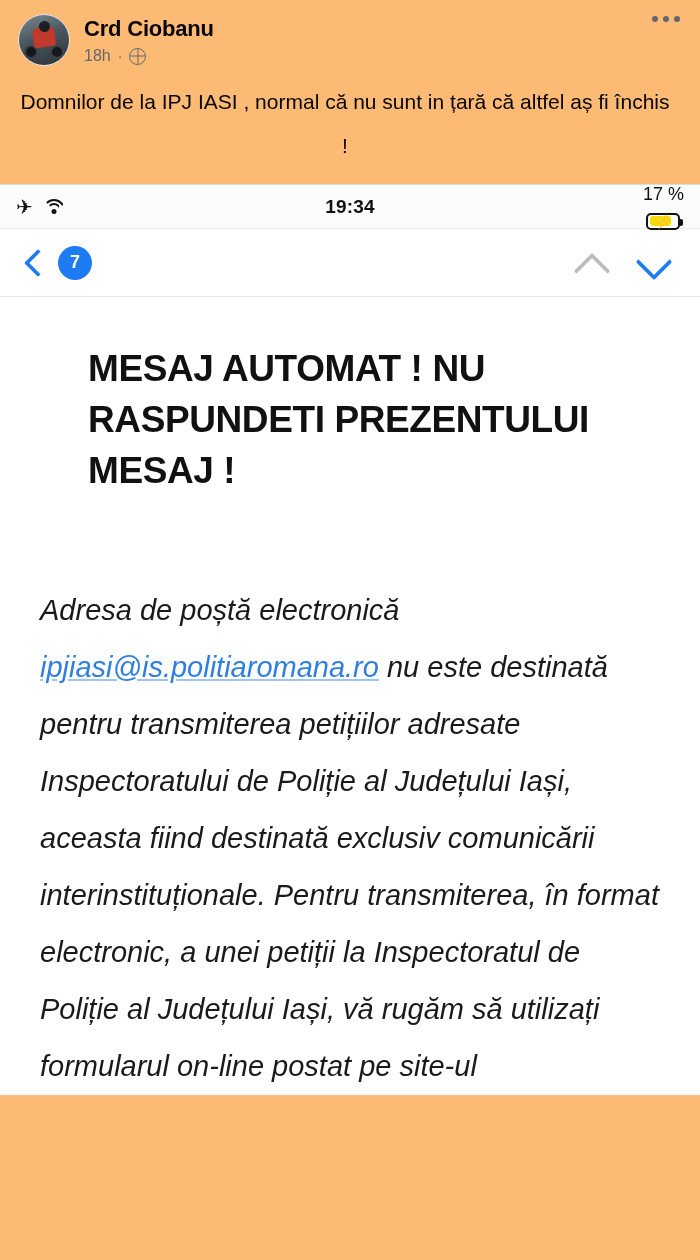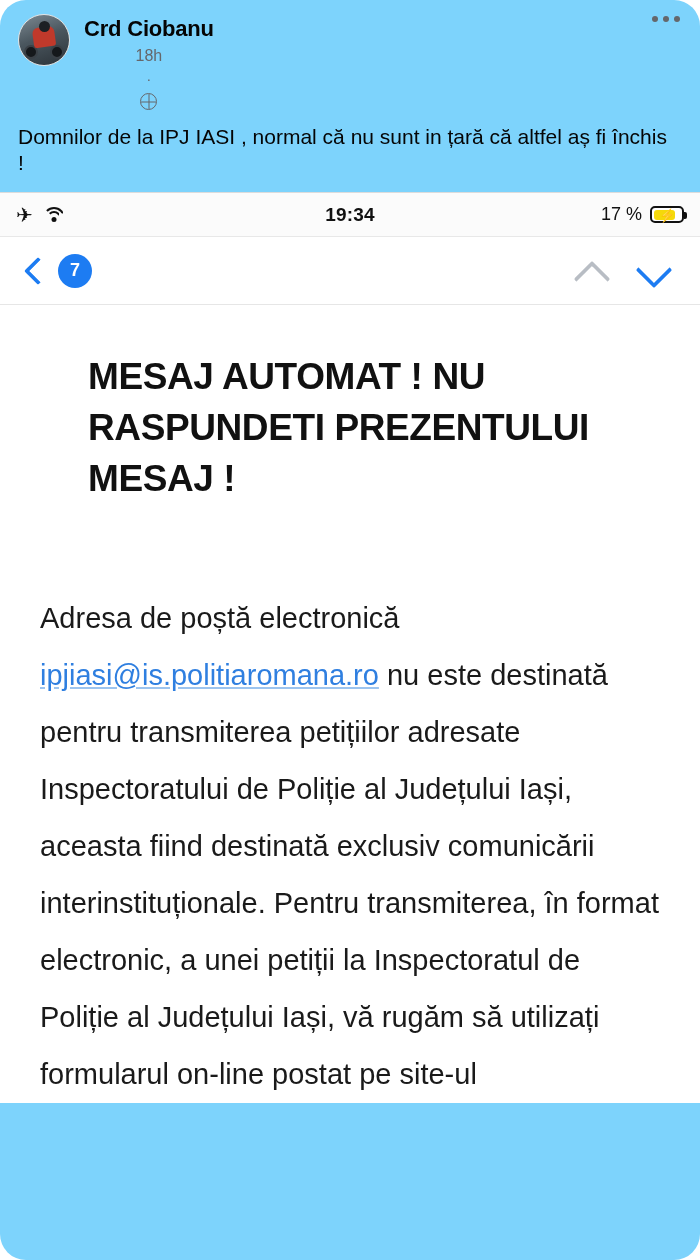--- a/index.html
+++ b/index.html
@@ -7,22 +7,21 @@
     width: 700px;
     height: 1260px;
     background: #ffffff;
     font-family: "Liberation Sans", sans-serif;
     overflow: hidden;
   }
   .page {
     width: 700px;
     height: 1260px;
     position: relative;
-    background: #7dd3fc;
-    border-radius: 26px;
+    background: #fdba74;
   }
 
   
   .fb-post {
     padding: 14px 18px 0 18px;
     position: relative;
   }
   .fb-head {
     display: flex;
     align-items: flex-start;
@@ -73,21 +72,20 @@
     letter-spacing: -0.2px;
     line-height: 26px;
   }
   .fb-meta {
     display: flex;
     align-items: center;
     gap: 7px;
     margin-top: 5px;
     color: #65676b;
     font-size: 16px;
-    flex-direction: column;
   }
   .fb-meta .dot-sep { font-size: 14px; line-height: 1; }
   .globe-icon {
     width: 17px; height: 17px;
     border-radius: 50%;
     border: 1.6px solid #65676b;
     position: relative;
     display: inline-block;
   }
   .globe-icon::before {
@@ -113,23 +111,24 @@
   }
   .fb-more span {
     width: 6px; height: 6px;
     border-radius: 50%;
     background: #65676b;
     display: block;
   }
   .fb-text {
     margin-top: 14px;
     font-size: 21px;
-    line-height: 26px;
+    line-height: 44px;
     color: #050505;
     padding-right: 10px;
+    text-align: center;
   }
 
   
   .shot {
     margin-top: 16px;
     width: 700px;
     background: #ffffff;
     border-top: 1px solid #dcdcdc;
   }
   .status-bar {
@@ -182,20 +181,21 @@
     color: #111;
     letter-spacing: 0.2px;
   }
   .sb-right {
     margin-left: auto;
     display: flex;
     align-items: center;
     gap: 8px;
     position: relative;
     z-index: 2;
+    flex-direction: column;
   }
   .battery-pct {
     font-size: 18px;
     color: #111;
     font-weight: 500;
   }
   .battery {
     width: 34px; height: 17px;
     border: 2px solid #111;
     border-radius: 5px;
@@ -299,20 +299,21 @@
     line-height: 51px;
     color: #111;
     letter-spacing: -0.4px;
     margin-left: 48px;
   }
   .mail-para {
     margin-top: 86px;
     font-size: 29px;
     line-height: 57px;
     color: #1a1a1a;
+    font-style: italic;
   }
   .mail-link {
     color: #2f7fe0;
     text-decoration: underline;
     text-decoration-color: #9cc4ef;
     cursor: pointer;
   }
 </style>
 </head>
 <body>

